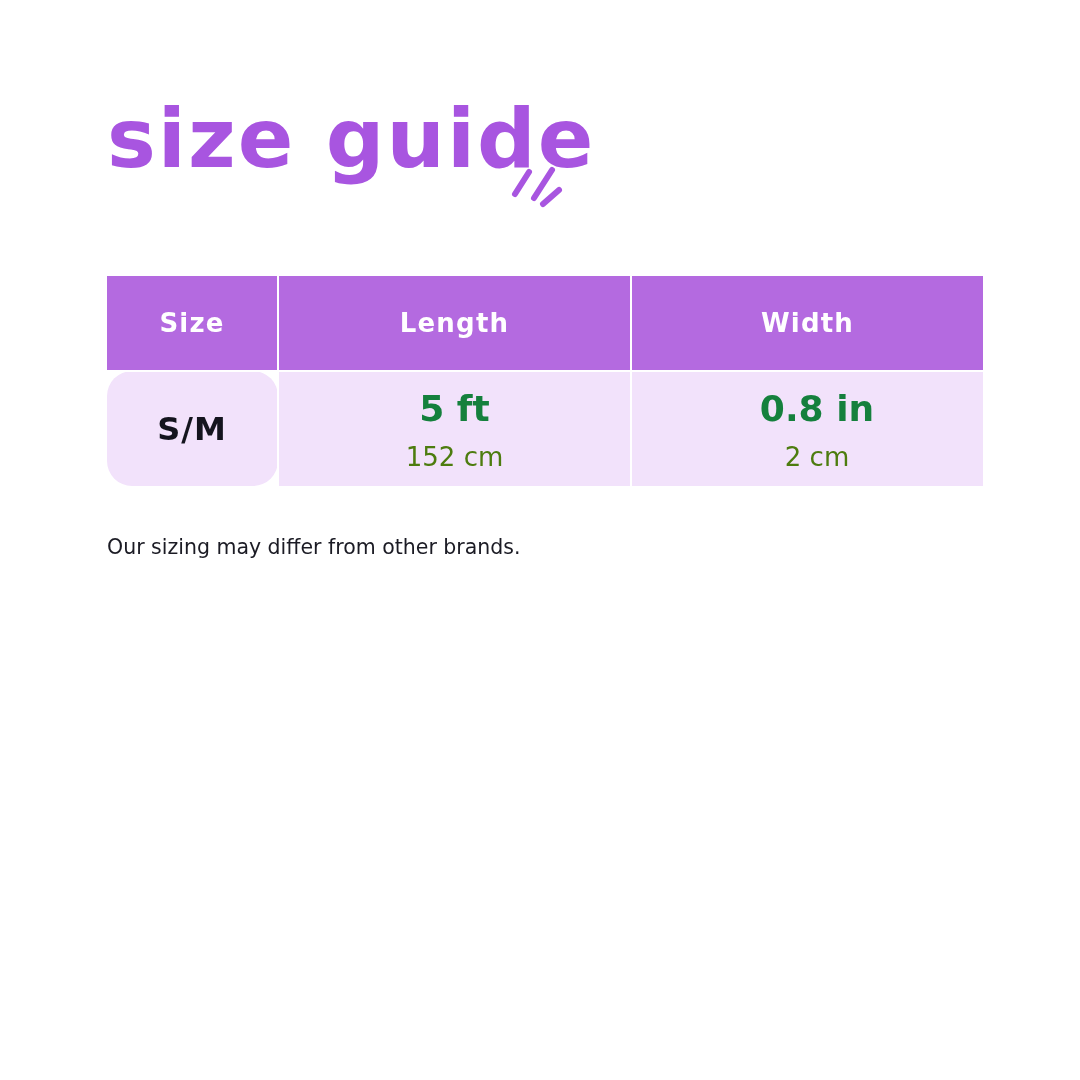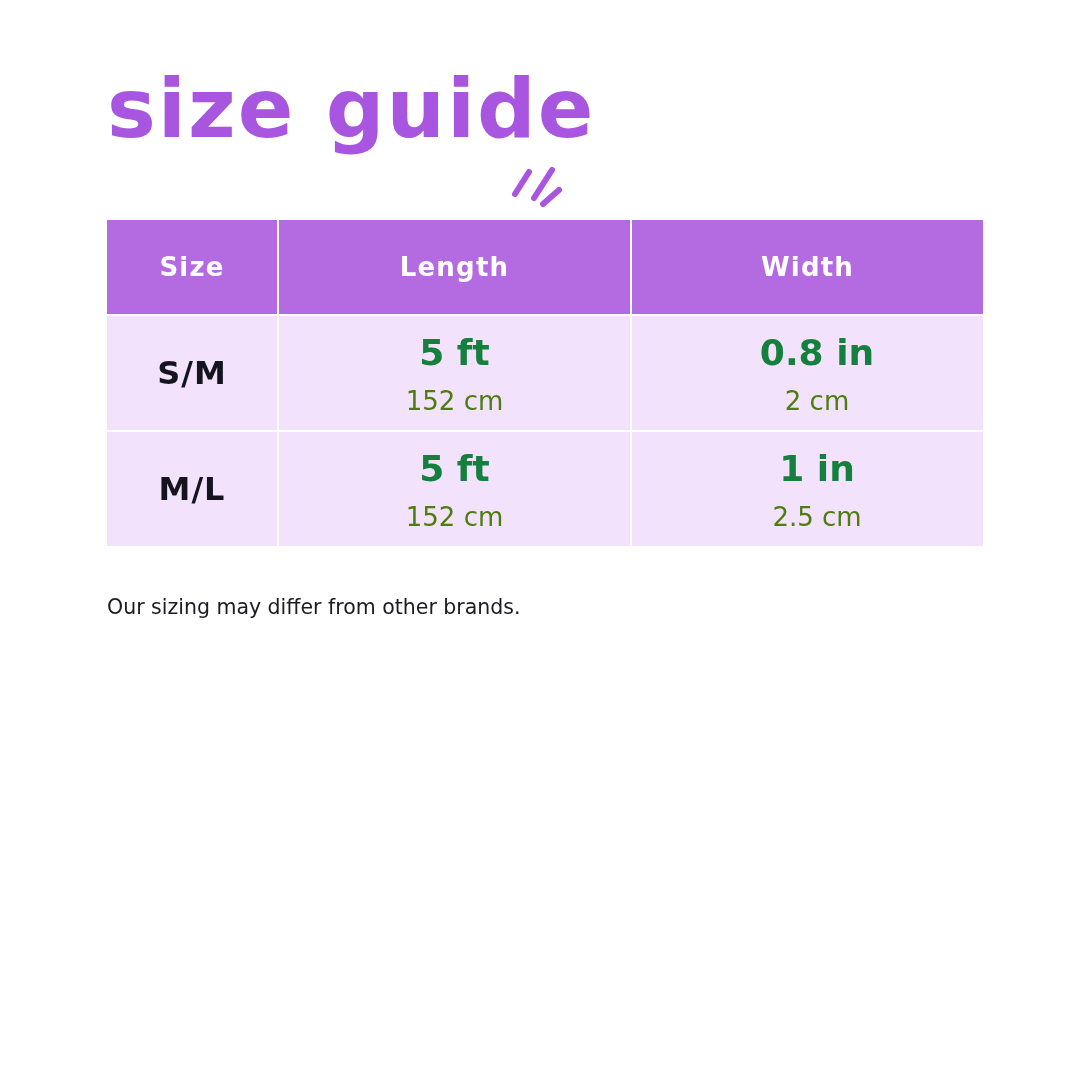--- a/index.html
+++ b/index.html
@@ -19,21 +19,21 @@
     position: relative;
     width: 1080px;
     height: 1080px;
     box-sizing: border-box;
     padding: 0 107px;
   }
 
   
   .title-wrap {
     position: relative;
-    padding-top: 70px;
+    padding-top: 100px;
   }
   .main-title {
     font-family: "DejaVu Sans", sans-serif;
     font-weight: bold;
     font-size: 82px;
     line-height: 0.95;
     letter-spacing: 2px;
     color: #a855e0;
     margin: 0;
     display: inline-block;
@@ -50,21 +50,21 @@
     font-weight: bold;
     font-size: 49px;
     line-height: 1;
     letter-spacing: 0.5px;
     color: #14141e;
     margin: 22px 0 0 0;
   }
 
   
   .table {
-    margin-top: 72px;
+    margin-top: 98px;
     width: 866px;
     border-collapse: collapse;
     table-layout: fixed;
   }
   .table th {
     background: #b46ae0;
     color: #ffffff;
     font-family: "DejaVu Sans", sans-serif;
     font-weight: bold;
     font-size: 26px;
@@ -92,20 +92,21 @@
   .table td:first-child { border-left: none; }
   .table td:last-child { border-right: none; padding-left: 20px; }
   .table tr:last-child td { border-bottom: none; }
 
   .cell-size {
     font-family: "DejaVu Sans", sans-serif;
     font-weight: bold;
     font-size: 32px;
     letter-spacing: 1px;
     color: #14141e;
+    border-radius: 25px;
   }
   .val-imperial {
     font-size: 36px;
     font-weight: bold;
     color: #15803d;
     line-height: 1.55;
   }
   .val-metric {
     font-size: 26px;
     font-weight: normal;
@@ -158,31 +159,20 @@
         <td class="cell-size">S/M</td>
         <td>
           <div class="val-imperial">5 ft</div>
           <div class="val-metric">152 cm</div>
         </td>
         <td>
           <div class="val-imperial">0.8 in</div>
           <div class="val-metric">2 cm</div>
         </td>
       </tr>
-      <tr>
-        <td class="cell-size">M/L</td>
-        <td>
-          <div class="val-imperial">5 ft</div>
-          <div class="val-metric">152 cm</div>
-        </td>
-        <td>
-          <div class="val-imperial">1 in</div>
-          <div class="val-metric">2.5 cm</div>
-        </td>
-      </tr>
     </tbody>
   </table>
 
   <div class="notes">
     <p>Our sizing may differ from other brands.</p>
   </div>
 
 </div>
 
 </body></html>

